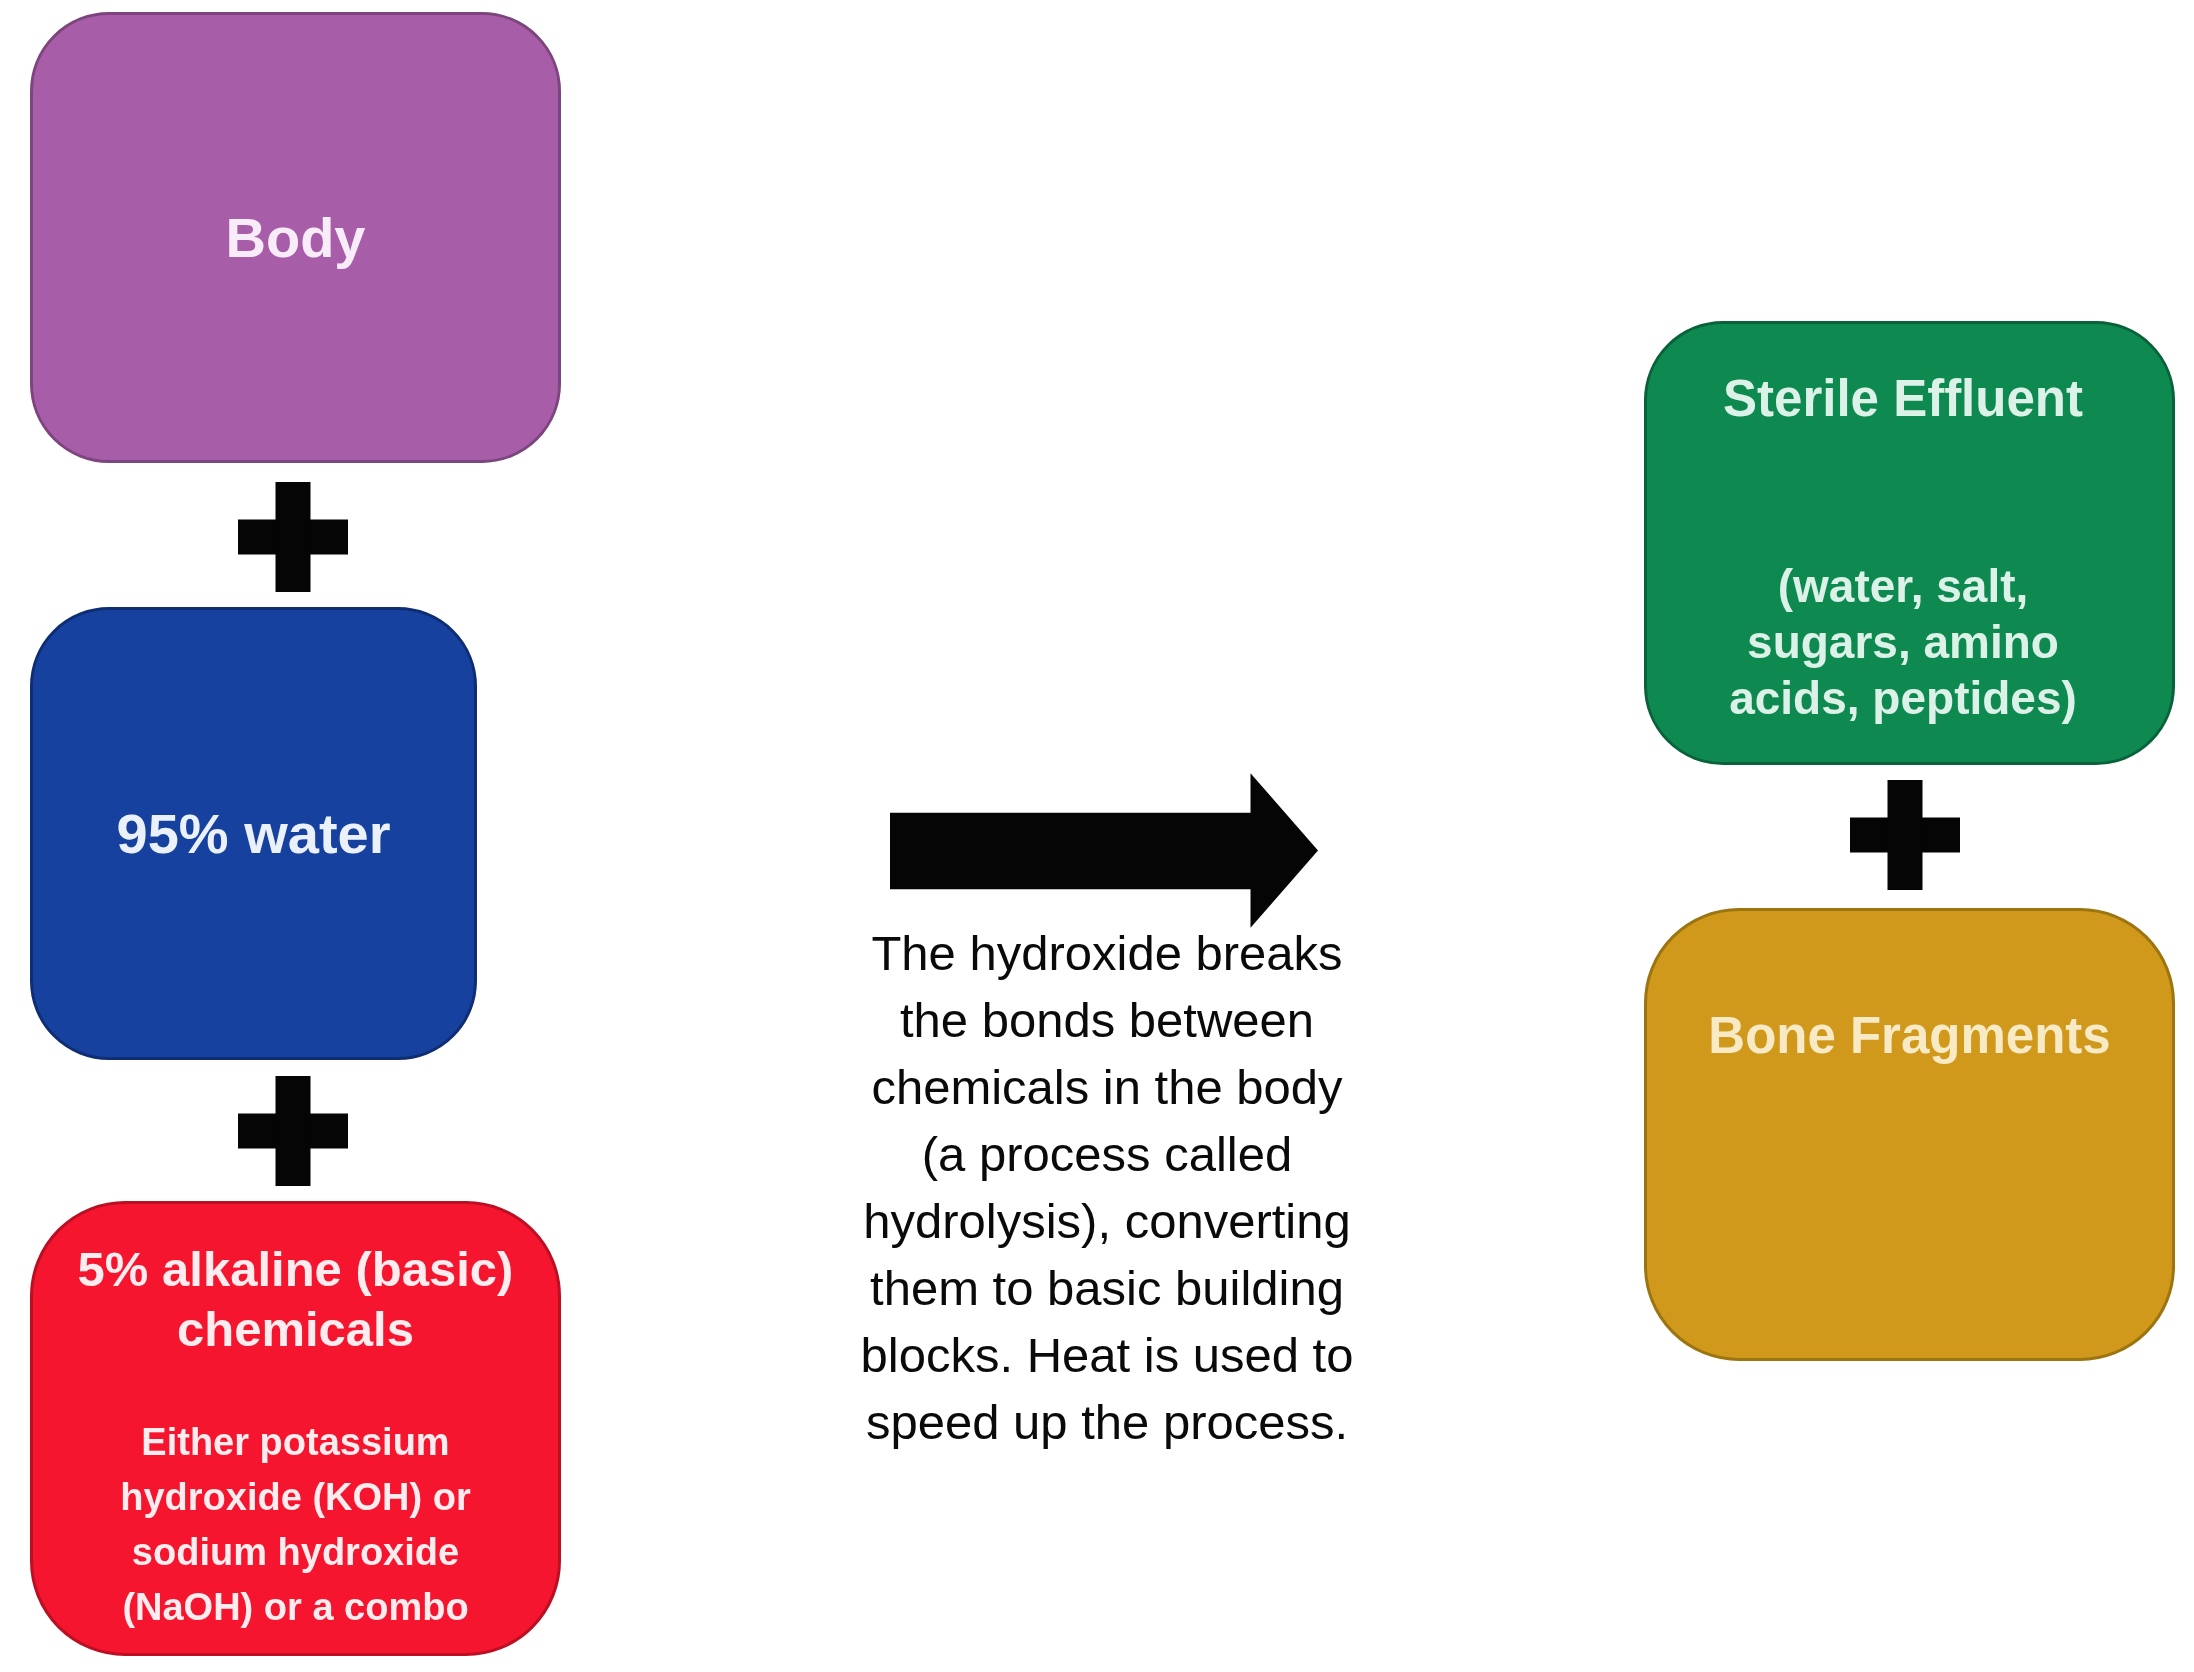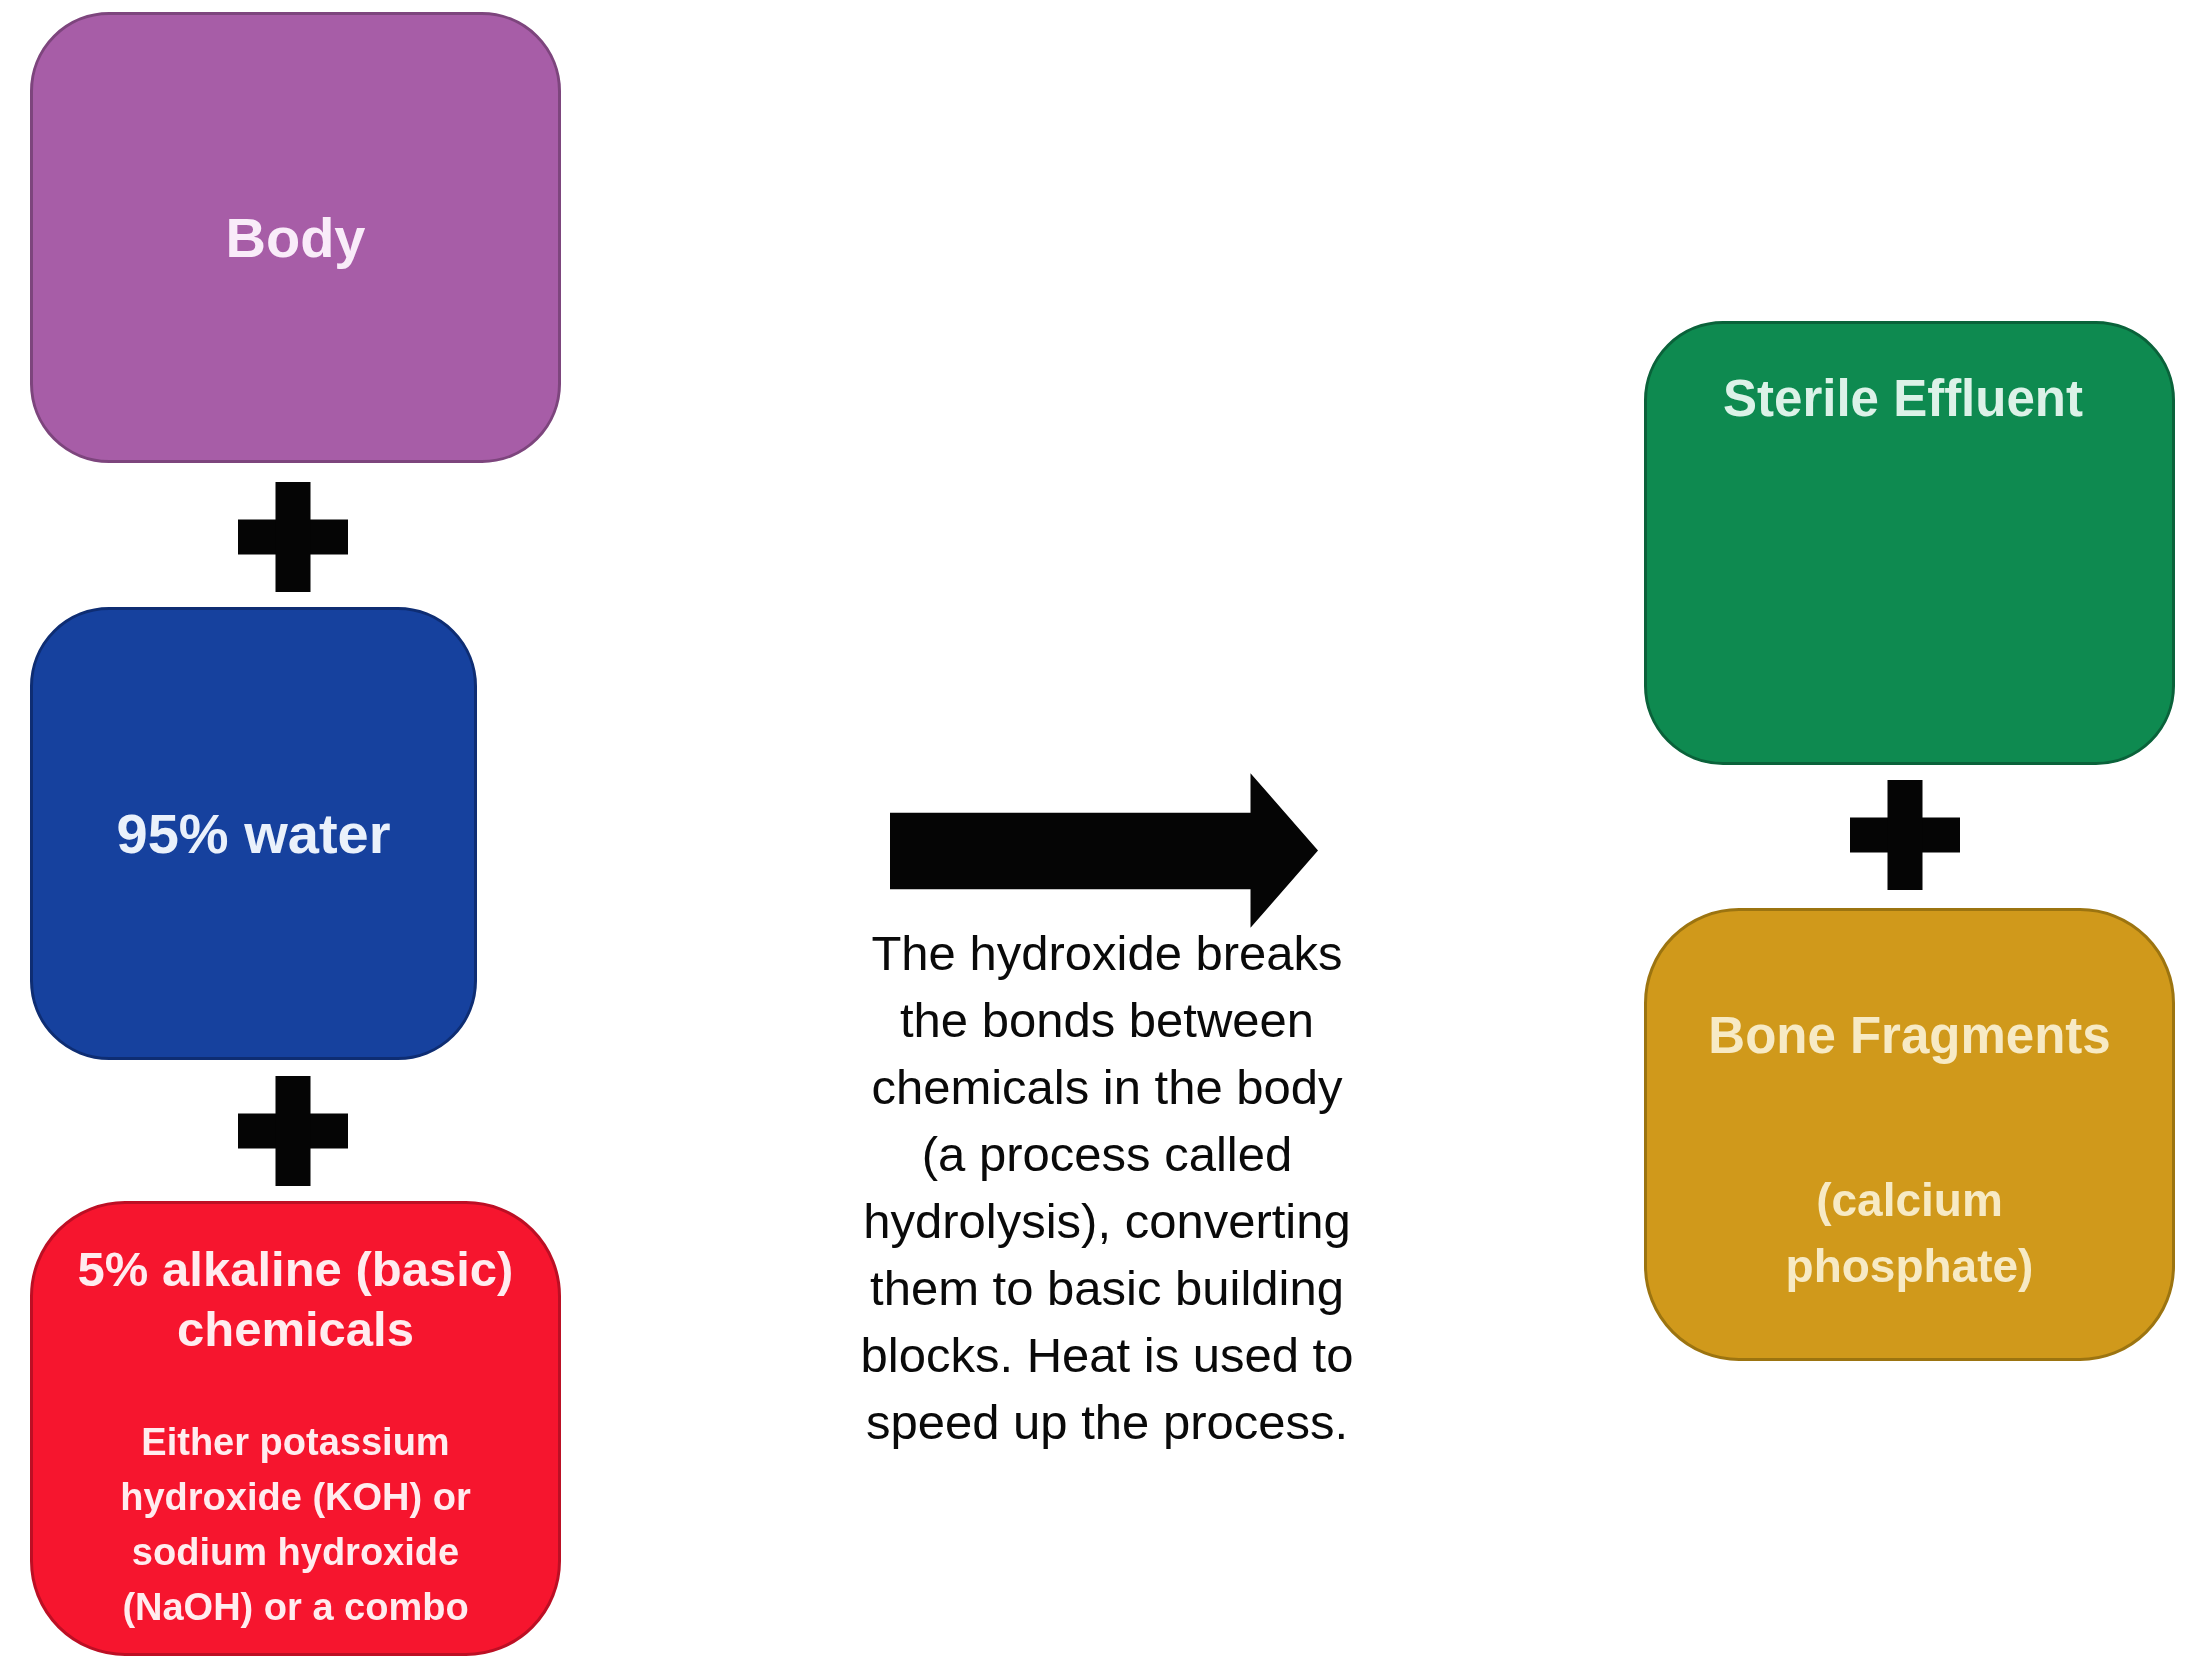--- a/index.html
+++ b/index.html
@@ -149,24 +149,25 @@
 the bonds between
 chemicals in the body
 (a process called
 hydrolysis), converting
 them to basic building
 blocks. Heat is used to
 speed up the process.</div>
 
   <div class="box box-effluent">
     <div class="title">Sterile Effluent</div>
+    <div class="detail">(water, salt,
+sugars, amino
+acids, peptides)</div>
   </div>
 
   <div class="plus plus-3"></div>
 
   <div class="box box-bone">
     <div class="title">Bone Fragments</div>
-    <div class="detail">(calcium
-phosphate)</div>
   </div>
 
 </div>
 
 
 </body></html>

